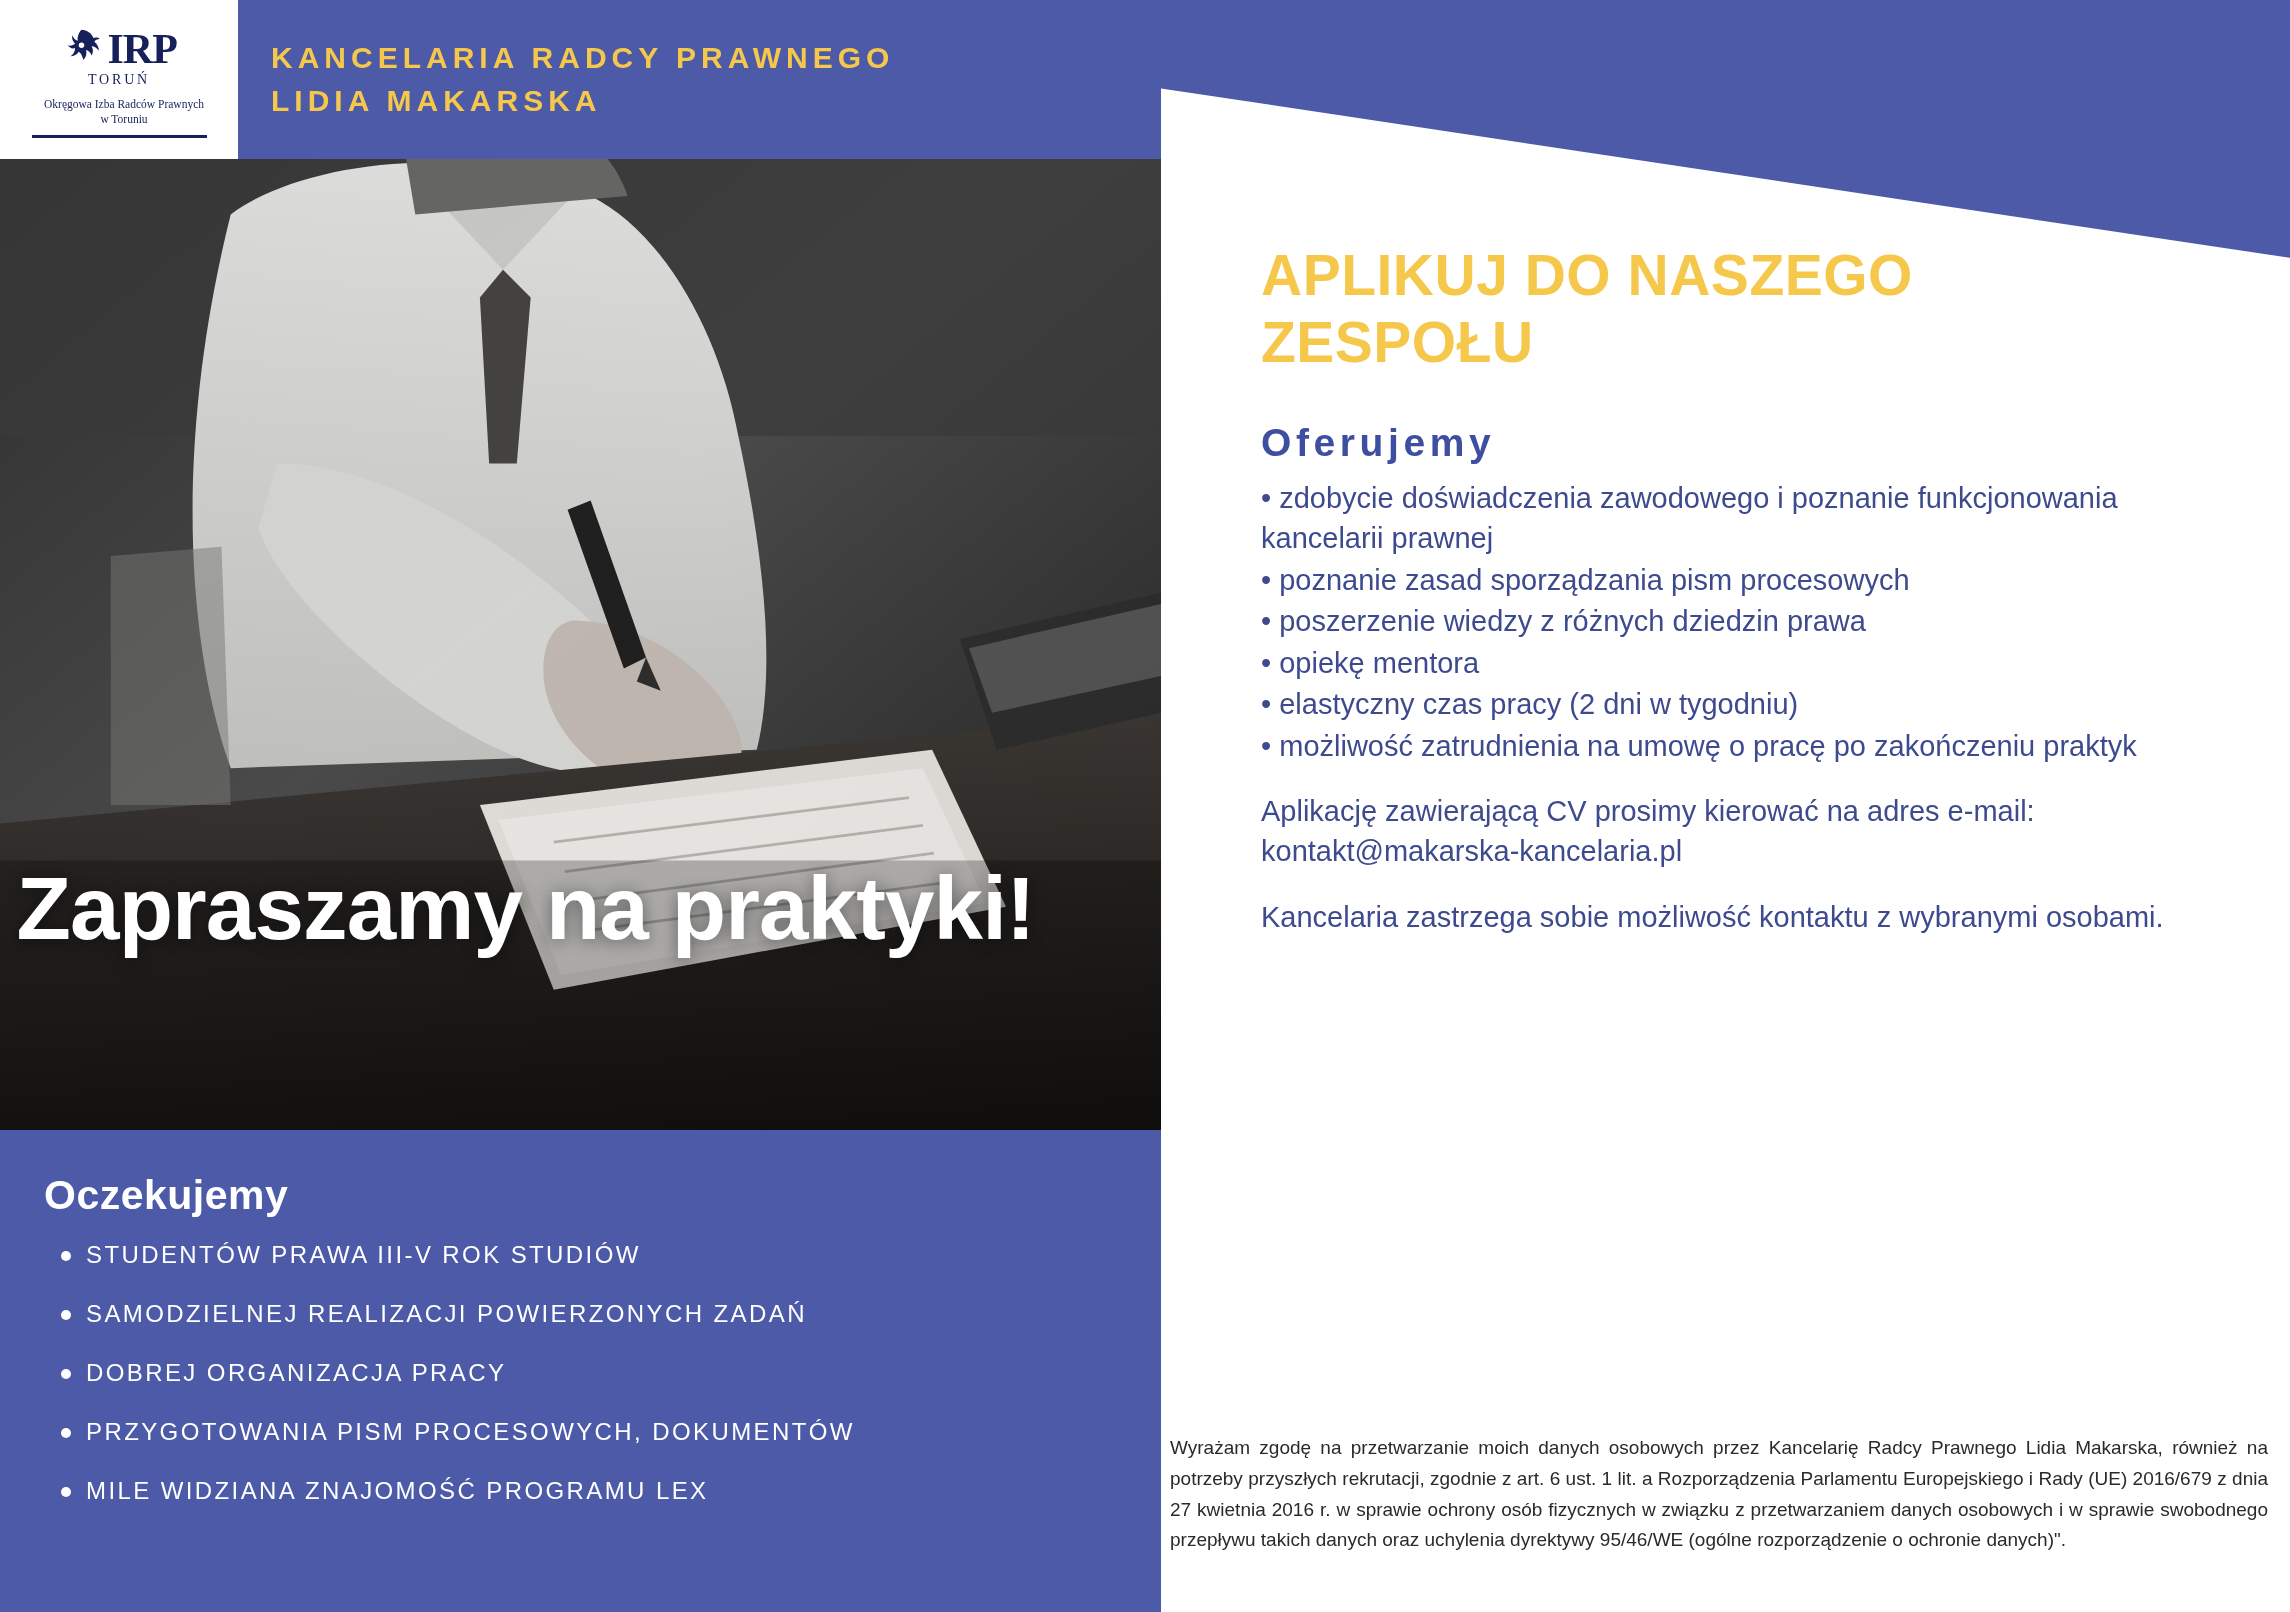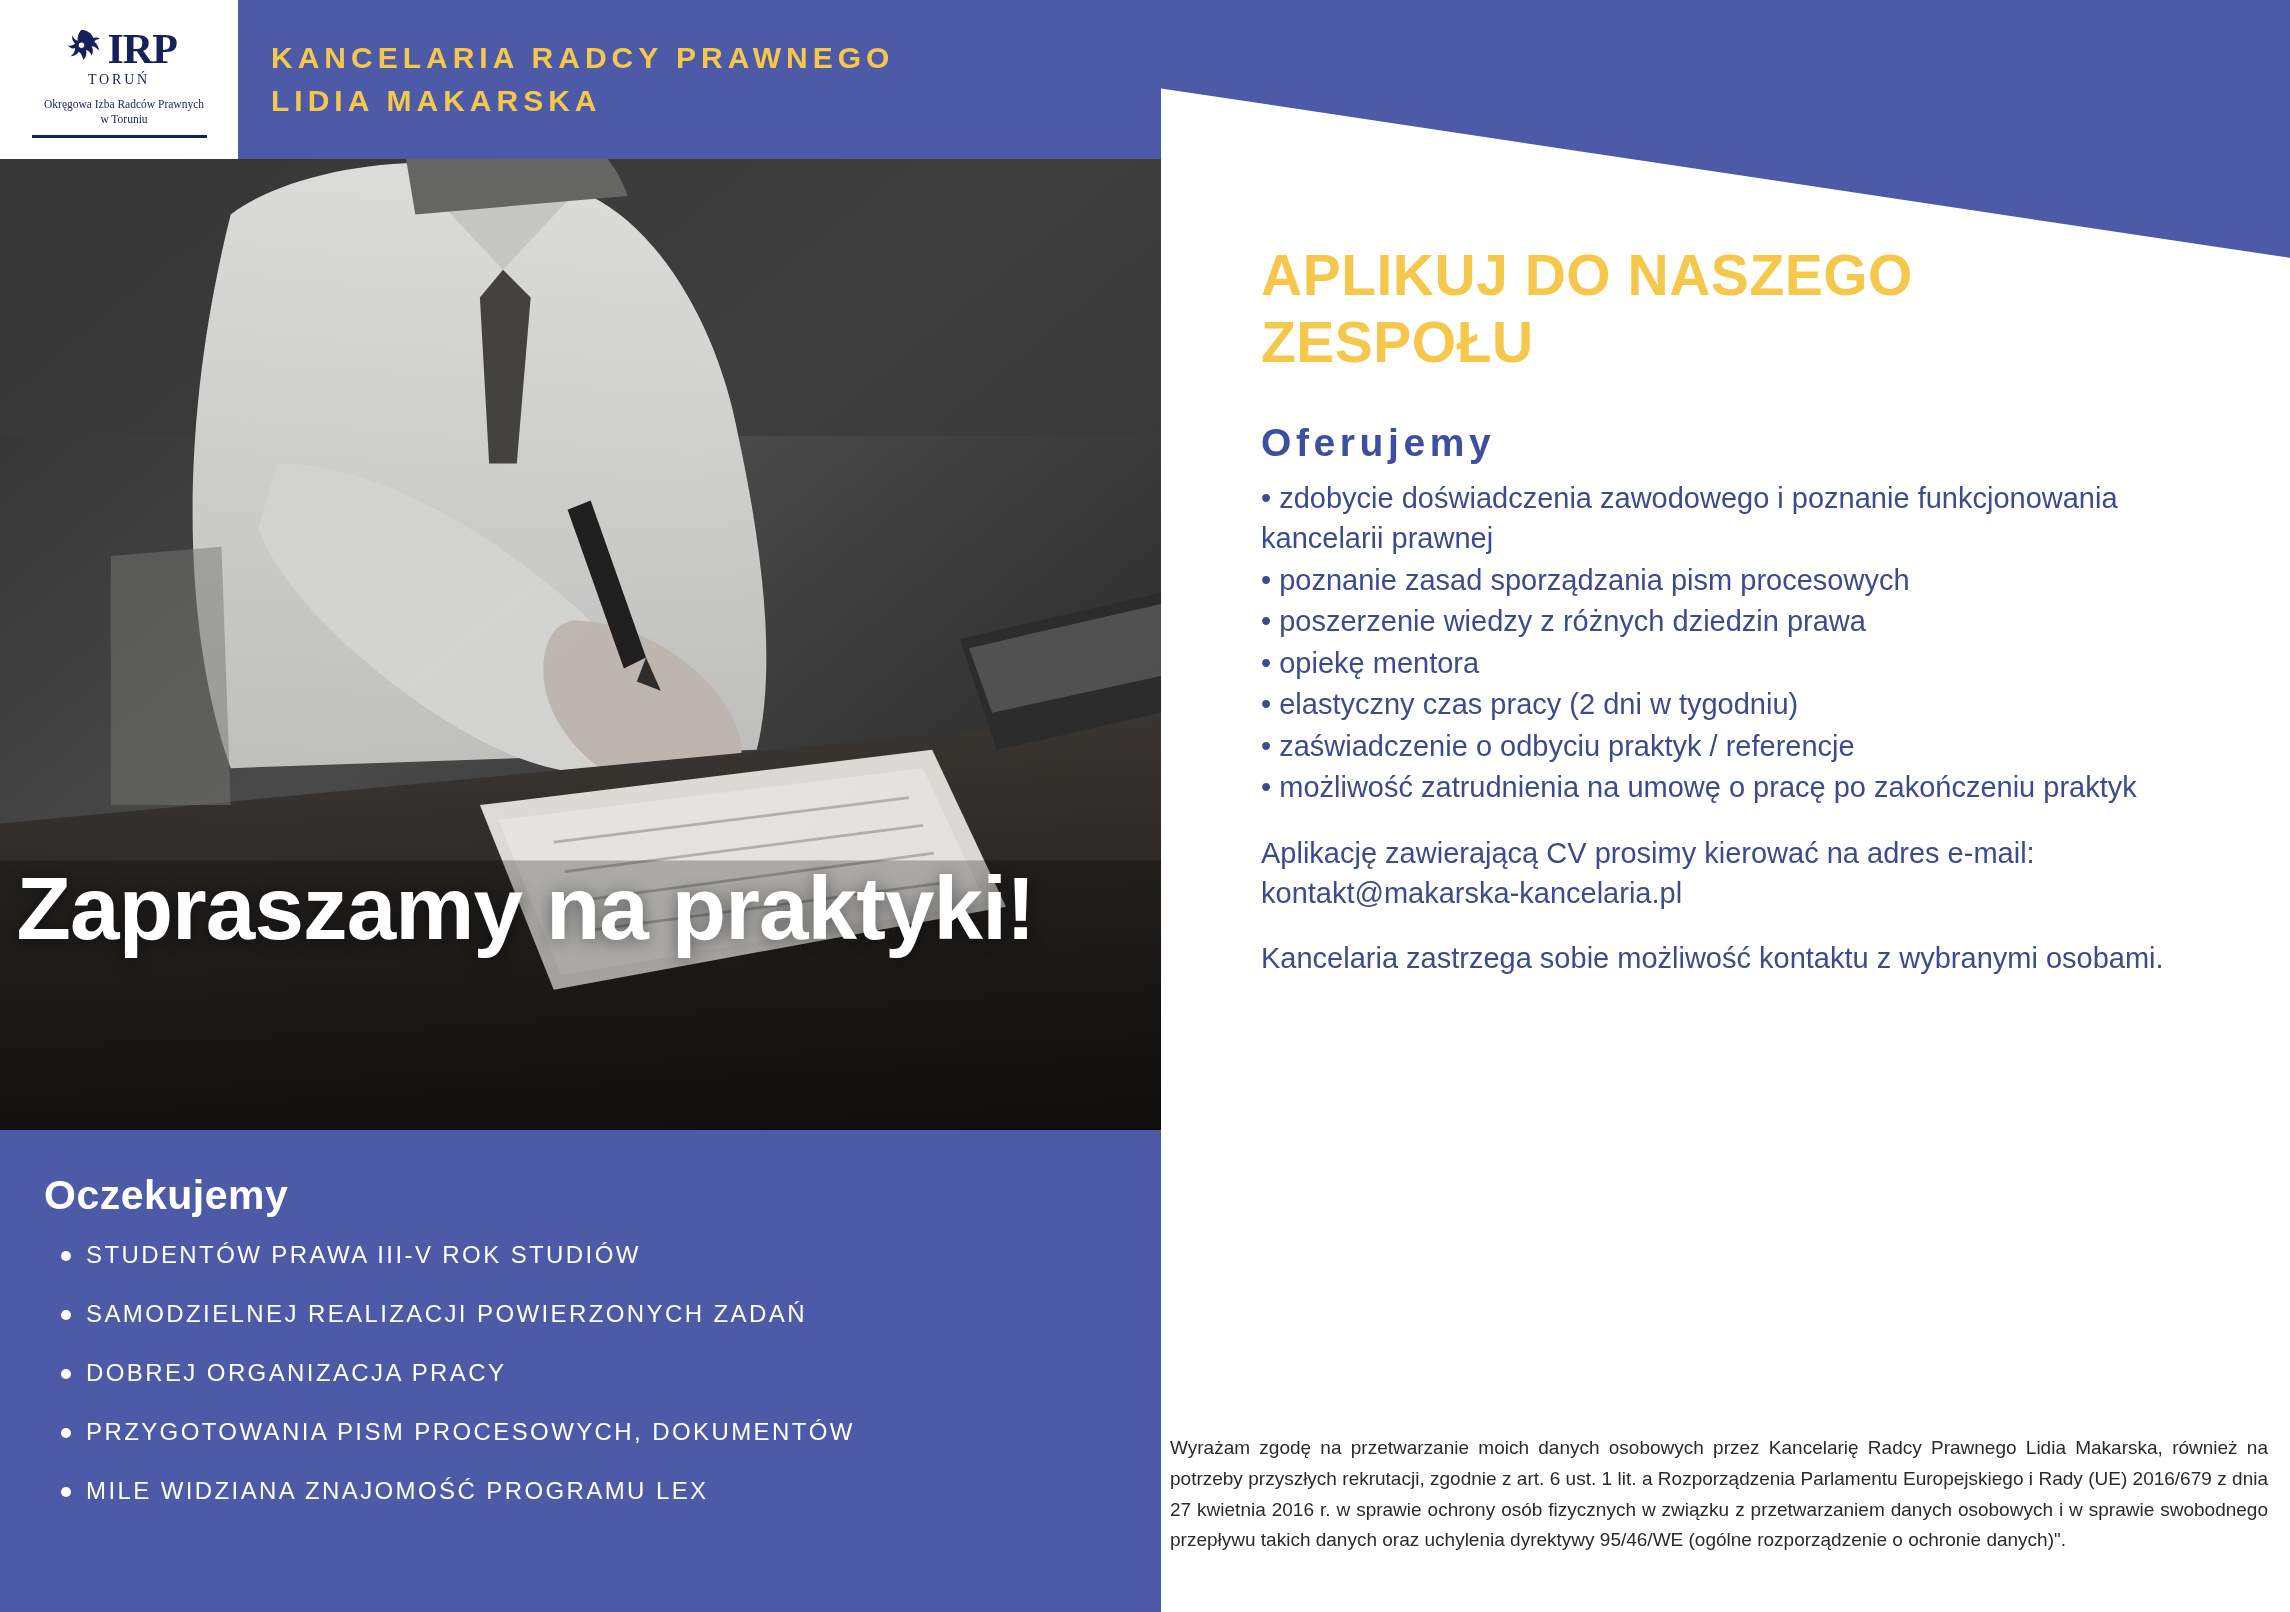--- a/index.html
+++ b/index.html
@@ -332,21 +332,20 @@
 
     <div class="right-body">
       <div class="apply-title">APLIKUJ DO NASZEGO ZESPOŁU</div>
       <div class="offer-title">Oferujemy</div>
       <ul class="offer-list">
         <li>zdobycie doświadczenia zawodowego i poznanie funkcjonowania kancelarii prawnej</li>
         <li>poznanie zasad sporządzania pism procesowych</li>
         <li>poszerzenie wiedzy z różnych dziedzin prawa</li>
         <li>opiekę mentora</li>
         <li> elastyczny czas pracy (2 dni w tygodniu)</li>
-        <li> zaświadczenie o odbyciu praktyk / referencje</li>
         <li> możliwość zatrudnienia na umowę o pracę po zakończeniu praktyk</li>
       </ul>
       <p class="para">Aplikację zawierającą CV prosimy kierować na adres e-mail: kontakt@makarska-kancelaria.pl</p>
       <p class="para">Kancelaria zastrzega sobie możliwość kontaktu z wybranymi osobami.</p>
     </div>
   </div>
 
   <div class="gdpr">Wyrażam zgodę na przetwarzanie moich danych osobowych przez Kancelarię Radcy Prawnego Lidia Makarska, również na potrzeby przyszłych rekrutacji, zgodnie z art. 6 ust. 1 lit. a Rozporządzenia Parlamentu Europejskiego i Rady (UE) 2016/679 z dnia 27 kwietnia 2016 r. w sprawie ochrony osób fizycznych w związku z przetwarzaniem danych osobowych i w sprawie swobodnego przepływu takich danych oraz uchylenia dyrektywy 95/46/WE (ogólne rozporządzenie o ochronie danych)".</div>
 </div>
 

